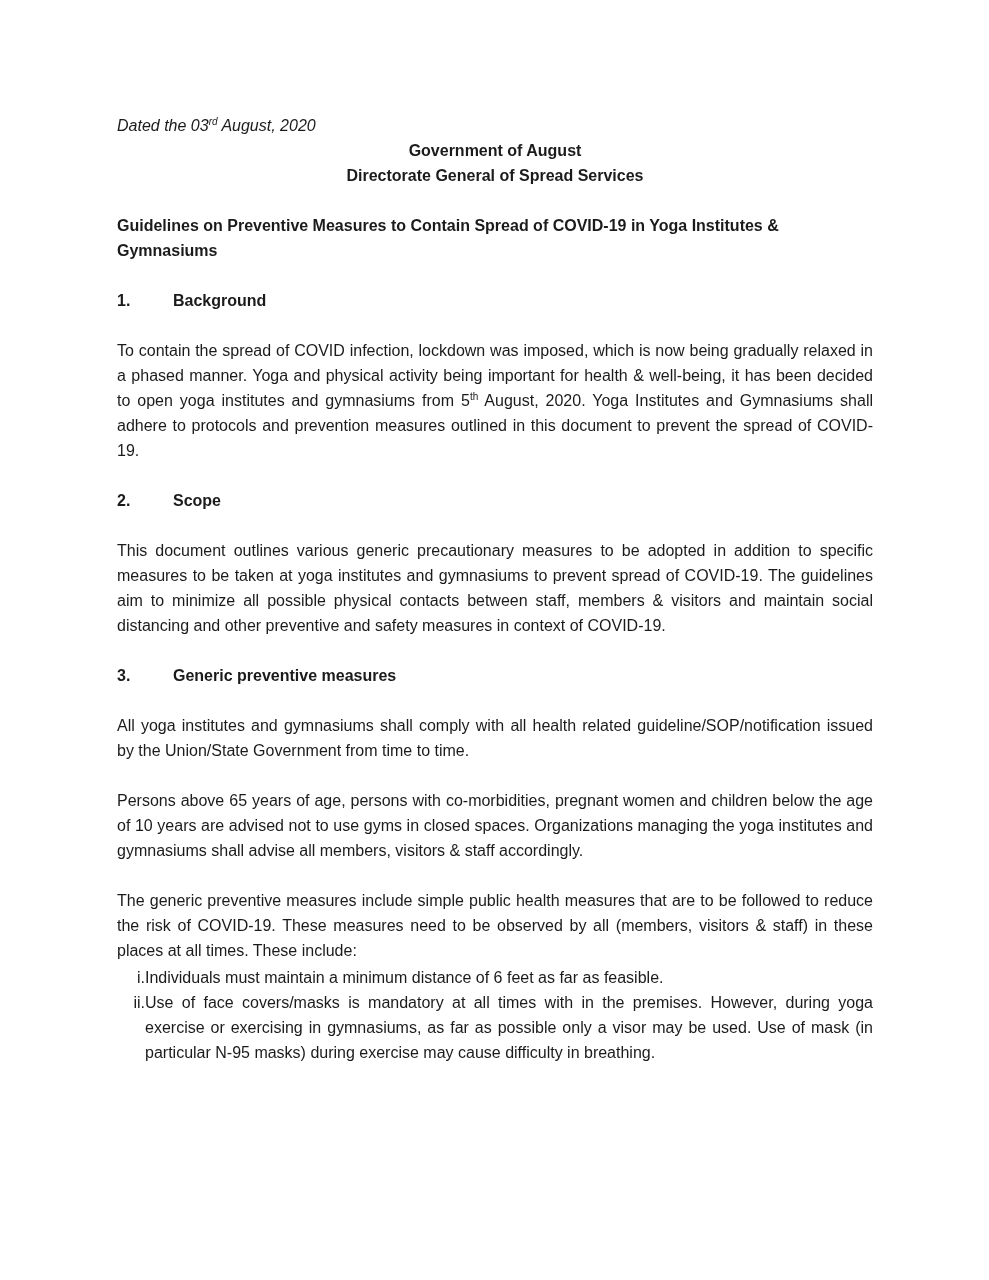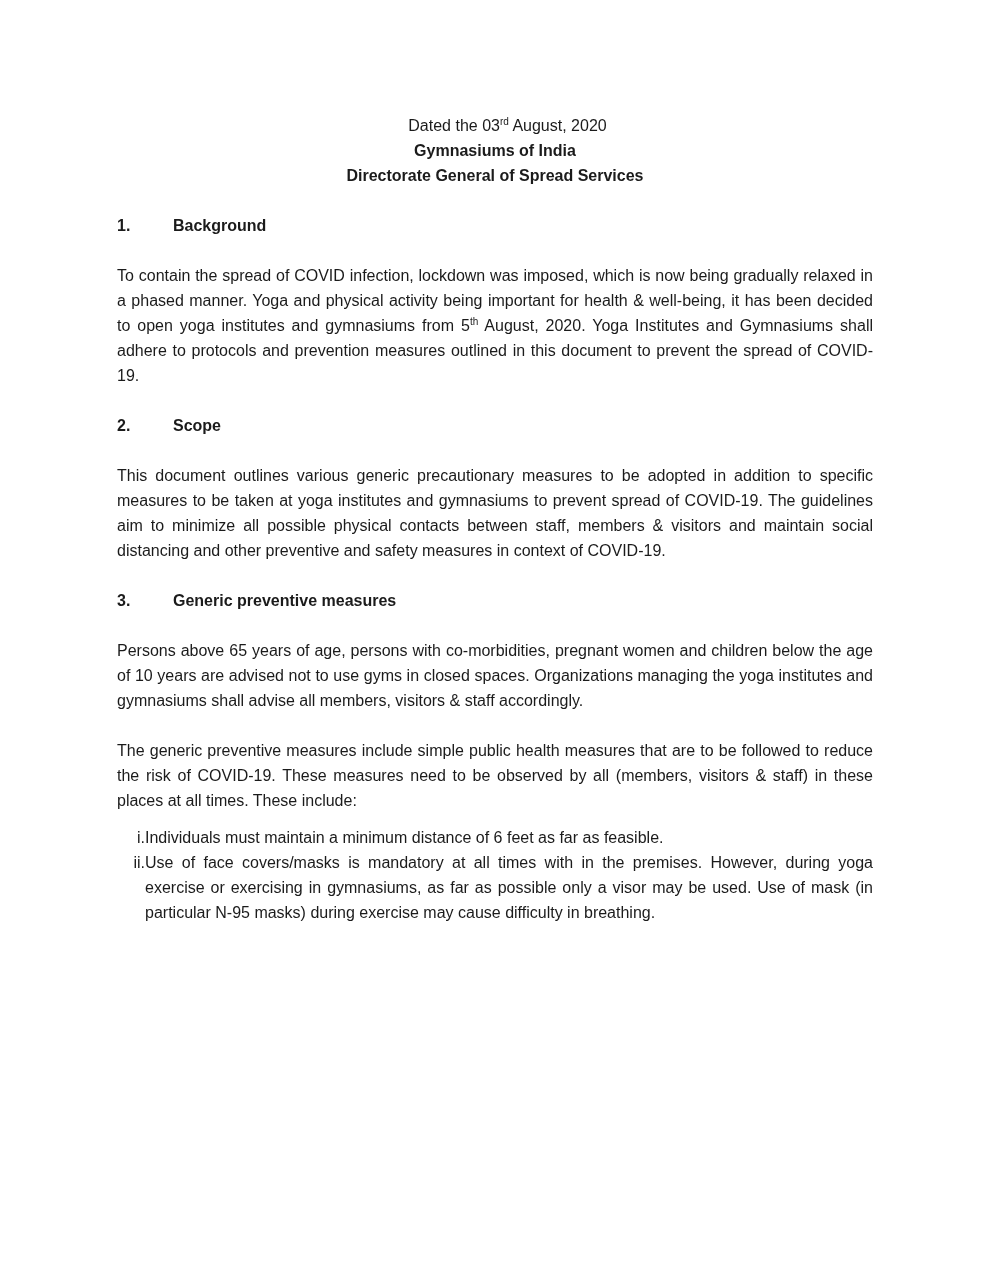--- a/index.html
+++ b/index.html
@@ -14,23 +14,24 @@
     box-sizing: border-box;
     background: #ffffff;
     color: #1b1b1b;
     font-family: "Liberation Sans", "DejaVu Sans", sans-serif;
     font-size: 16px;
     line-height: 25px;
     padding: 113px 116px 0 117px;
     overflow: hidden;
   }
   .date-line {
-    text-align: center;
+    text-align: left;
     margin: 0 -25px 0 0;
     white-space: nowrap;
+    font-style: italic;
   }
   .doc-header {
     text-align: center;
     font-weight: 700;
     margin: 0 0 25px 0;
   }
   .doc-title {
     font-weight: 700;
     margin: 0 0 25px 0;
   }
@@ -41,21 +42,21 @@
   }
   .sec-num {
     flex: none;
     width: 56px;
   }
   .para {
     text-align: justify;
     margin: 0 0 25px 0;
   }
   .para.tight {
-    margin-bottom: 12px;
+    margin-bottom: 2px;
   }
   .roman-list .li {
     display: flex;
   }
   .li-marker {
     flex: none;
     width: 28px;
     text-align: right;
   }
   .li-text {
@@ -67,43 +68,45 @@
     line-height: 0;
     vertical-align: super;
   }
 </style>
 </head>
 <body>
 
 <div class="page" style="color: rgb(27, 27, 27); background: rgb(255, 255, 255);">
   <p class="date-line">Dated the 03<sup>rd</sup> August, 2020</p>
   <div class="doc-header">
-      <div>Gymnasiums of India</div>
+      <div>Government of August</div>
       <div>Directorate General of Spread Services</div>
     </div>
+  <p class="doc-title">Guidelines on Preventive Measures to Contain Spread of COVID-19 in Yoga Institutes &amp; Gymnasiums</p>
   <div>
       <section class="section">
         <div class="sec-heading">
           <span class="sec-num">1.</span>
           <span class="sec-title">Background</span>
         </div>
         <p class="para">To contain the spread of COVID infection, lockdown was imposed, which is now being gradually relaxed in a phased manner. Yoga and physical activity being important for health &amp; well-being, it has been decided to open yoga institutes and gymnasiums from 5<sup>th</sup> August, 2020. Yoga Institutes and Gymnasiums shall adhere to protocols and prevention measures outlined in this document to prevent the spread of COVID-19.</p>
       </section>
       <section class="section">
         <div class="sec-heading">
           <span class="sec-num">2.</span>
           <span class="sec-title">Scope</span>
         </div>
         <p class="para">This document outlines various generic precautionary measures to be adopted in addition to specific measures to be taken at yoga institutes and gymnasiums to prevent spread of COVID-19. The guidelines aim to minimize all possible physical contacts between staff, members &amp; visitors and maintain social distancing and other preventive and safety measures in context of COVID-19.</p>
       </section>
       <section class="section">
         <div class="sec-heading">
           <span class="sec-num">3.</span>
           <span class="sec-title">Generic preventive measures</span>
         </div>
+        <p class="para">All yoga institutes and gymnasiums shall comply with all health related guideline/SOP/notification issued by the Union/State Government from time to time.</p>
         <p class="para">Persons above 65 years of age, persons with co-morbidities, pregnant women and children below the age of 10 years are advised not to use gyms in closed spaces. Organizations managing the yoga institutes and gymnasiums shall advise all members, visitors &amp; staff accordingly.</p>
         <p class="para tight">The generic preventive measures include simple public health measures that are to be followed to reduce the risk of COVID-19. These measures need to be observed by all (members, visitors &amp; staff) in these places at all times. These include:</p>
         <div class="roman-list">
           <div class="li">
             <span class="li-marker">i.</span>
             <span class="li-text">Individuals must maintain a minimum distance of 6 feet as far as feasible.</span>
           </div>
           <div class="li">
             <span class="li-marker">ii.</span>
             <span class="li-text">Use of face covers/masks is mandatory at all times with in the premises. However, during yoga exercise or exercising in gymnasiums, as far as possible only a visor may be used.  Use of mask (in particular N-95 masks) during exercise may cause difficulty in breathing.</span>

